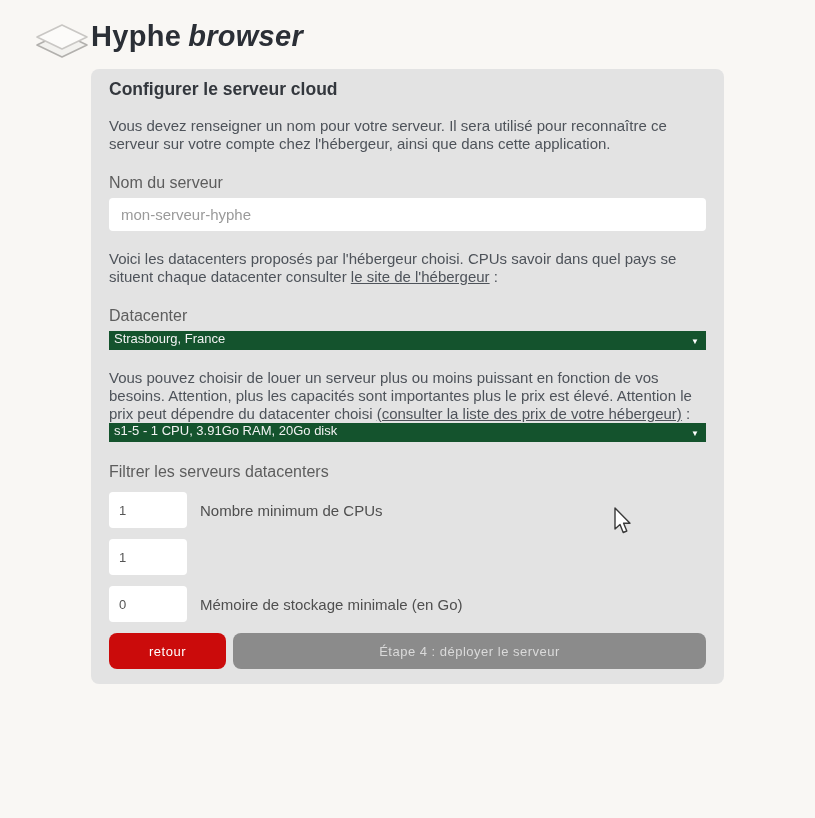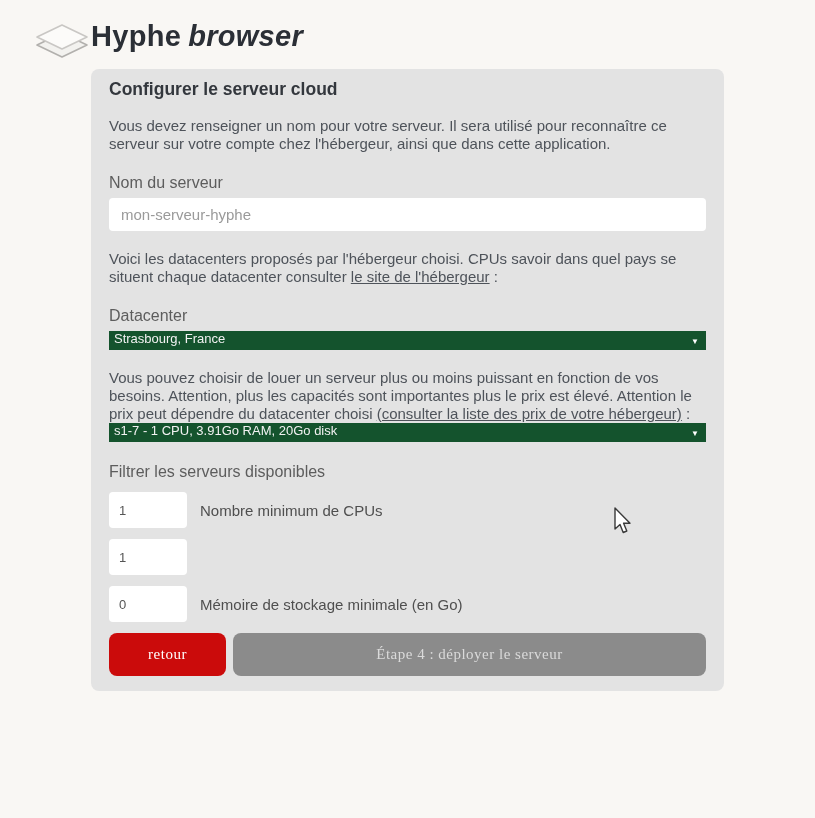--- a/index.html
+++ b/index.html
@@ -107,25 +107,25 @@
     font-size: 15px;
     color: #4f4f4f;
     margin-left: 13px;
   }
   .button-row {
     display: flex;
     gap: 7px;
     margin-top: 11px;
   }
   .btn {
-    height: 43px;
+    height: 36px;
     border: none;
     border-radius: 8px;
-    font-family: Liberation Serif, serif;
-    font-size: 15px;
+    font-family: Liberation Sans, sans-serif;
+    font-size: 13px;
     letter-spacing: 0.5px;
     cursor: pointer;
   }
   .btn-back {
     flex: 0 0 117px;
     background: #cb0b0b;
     color: #ffffff;
   }
   .btn-deploy {
     flex: 1;
@@ -165,25 +165,25 @@
 
   <div class="field-label mt-lg">Datacenter</div>
   <div class="select">
     <span>Strasbourg, France</span>
     <span class="arrow">▼</span>
   </div>
 
   <p class="para mt-md"><span>Vous pouvez choisir de louer un serveur plus ou moins puissant en fonction de vos besoins. Attention, plus les capacités sont importantes plus le prix est élevé. Attention le prix peut dépendre du datacenter choisi </span><a>(consulter la liste des prix de votre hébergeur)</a><span> :</span></p>
 
   <div class="select">
-    <span>s1-7 - 1 CPU, 3.91Go RAM, 20Go disk</span>
+    <span>s1-5 - 1 CPU, 3.91Go RAM, 20Go disk</span>
     <span class="arrow">▼</span>
   </div>
 
-  <div class="field-label mt-lg">Filtrer les serveurs disponibles</div>
+  <div class="field-label mt-lg">Filtrer les serveurs datacenters</div>
 
   <div class="filter-row">
     <input class="num-input" type="text" value="1" style="">
     <span class="row-label">Nombre minimum de CPUs</span>
   </div>
 
   <div class="filter-row">
     <input class="num-input" type="text" value="1" style="">
   </div>
 

